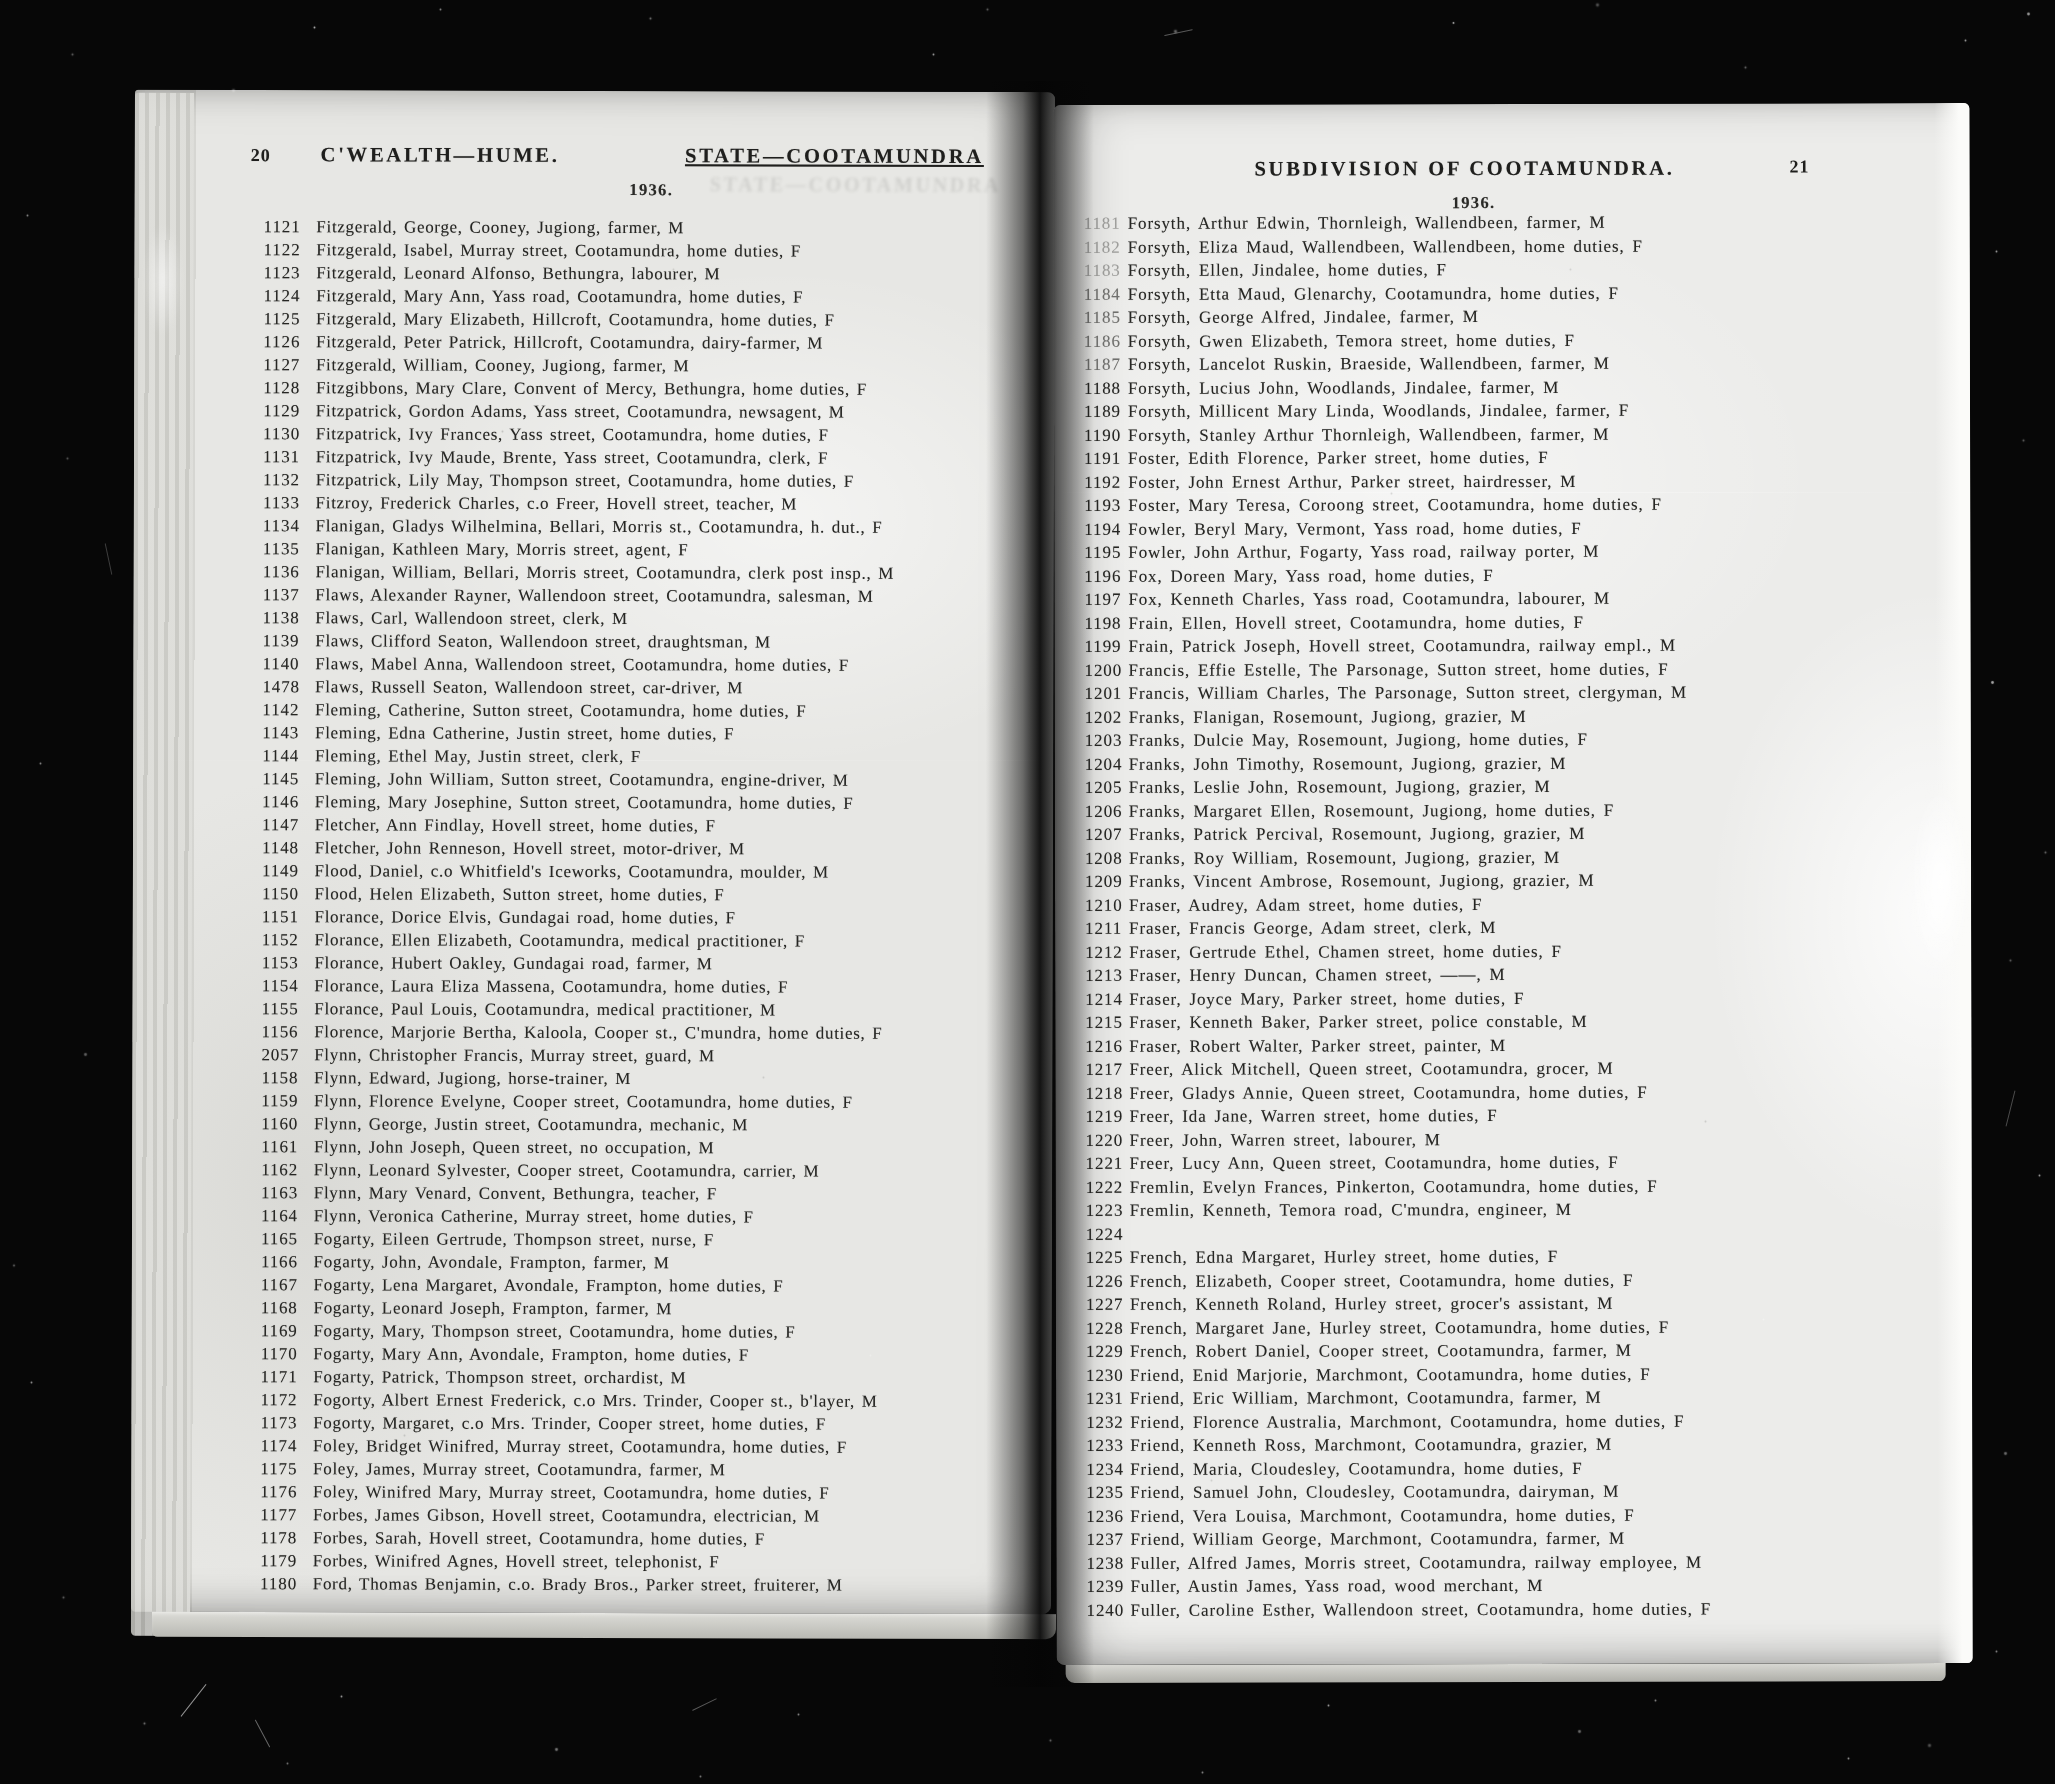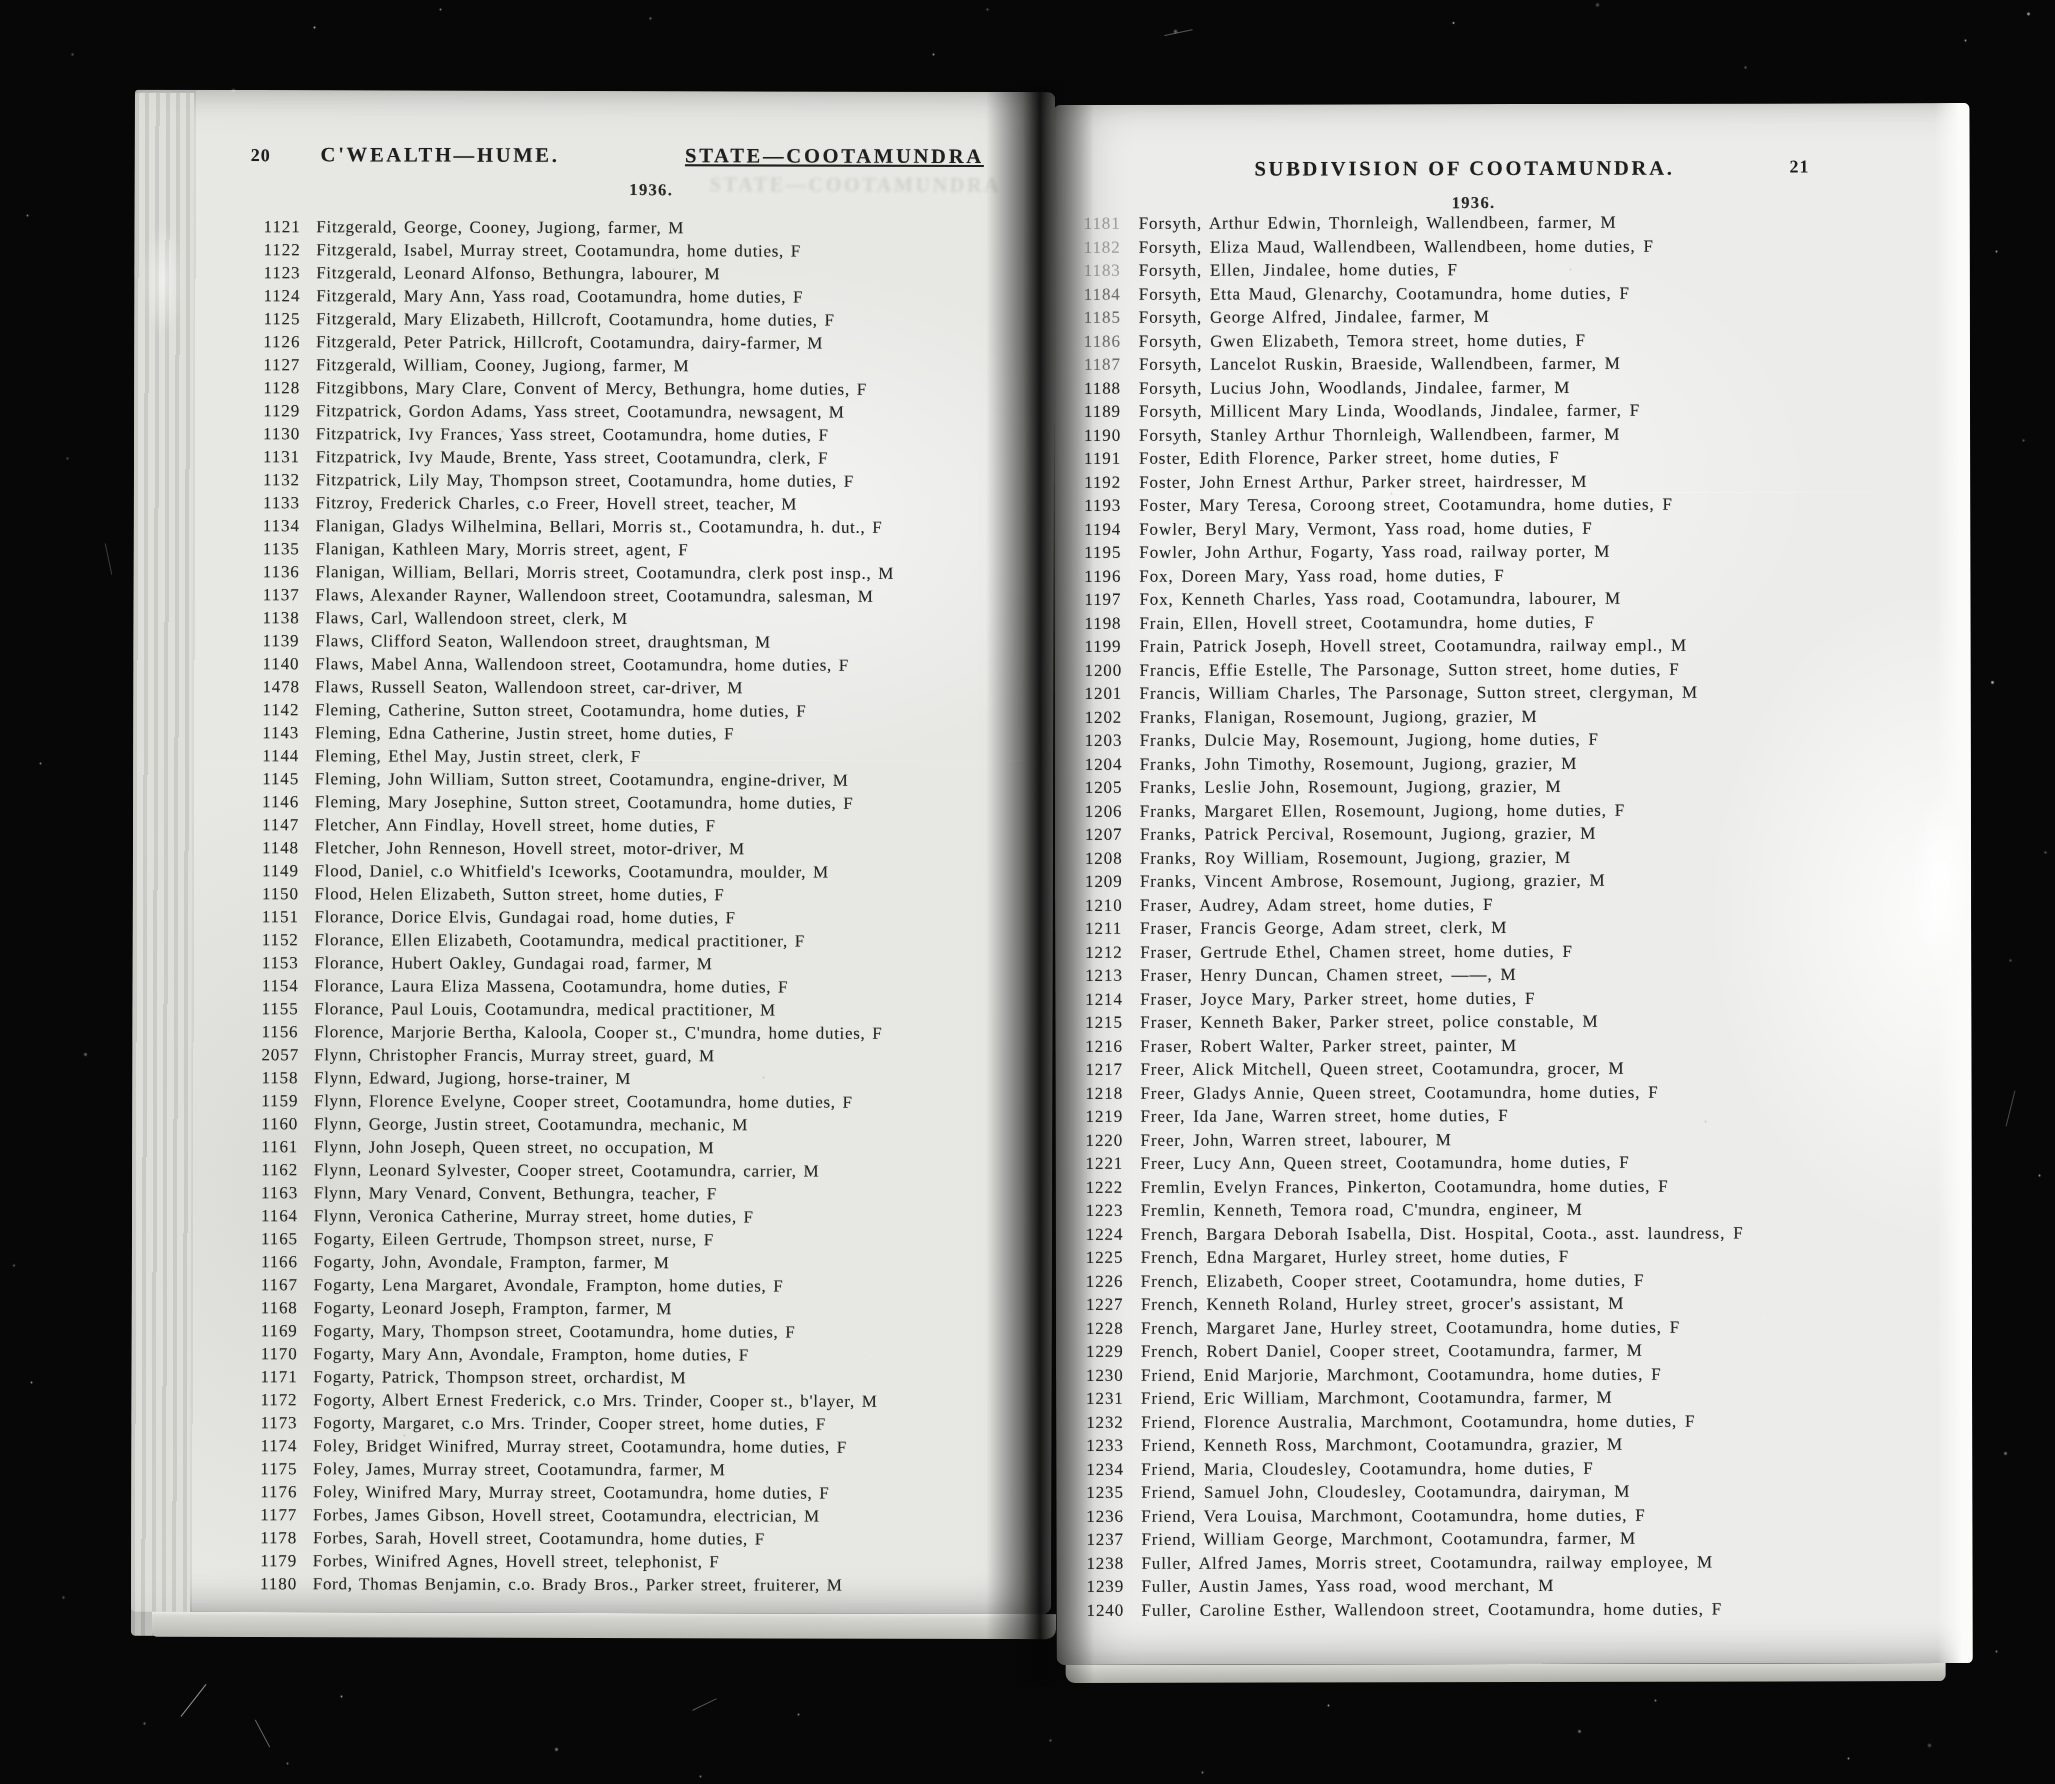--- a/index.html
+++ b/index.html
@@ -103,21 +103,21 @@
     font-weight:700;font-size:20px;letter-spacing:2.7px;color:#3a3a36;
     opacity:.13;filter:blur(1.8px);transform:skewX(-2deg);
     pointer-events:none;
   }
   .rows{position:absolute;font-size:17px;color:#262623;text-shadow:0 0 0.9px rgba(30,30,30,.32);}
   .rows-left{top:125px;left:129px;right:13.5px;line-height:23px;}
   .rows-right{top:107px;left:30px;right:13.5px;line-height:23.5px;}
   .row{display:flex;white-space:nowrap;}
   .num{width:41px;flex:none;letter-spacing:0.9px;}
   .txt{margin-left:11.7px;letter-spacing:0.7px;word-spacing:1.8px;}
-  .rows-right .txt{margin-left:14px;letter-spacing:0.9px;word-spacing:2.7px;text-align:center;}
+  .rows-right .txt{margin-left:3px;letter-spacing:0.9px;word-spacing:2.7px;text-align:center;}
   
   .rows-right .row:nth-child(-n+3) .num{opacity:.38;}
   .rows-right .row:nth-child(n+4):nth-child(-n+7) .num{opacity:.62;}
   
   .speck-layer{position:absolute;left:0;top:0;width:1.3px;height:1.3px;border-radius:50%;z-index:30;pointer-events:none;background:transparent;}
   #film-specks{box-shadow:
     314px 27px 0.9px 0.4px rgba(255,255,255,.8),650px 18px 1.3px 0.4px rgba(255,255,255,.6),
     933px 54px 0.9px 0.4px rgba(255,255,255,.7),1175px 31px 1.8px 0.9px rgba(255,255,255,.5),
     1453px 22.4px 0.9px 0.4px rgba(255,255,255,.8),1745px 67px 1.3px 0.4px rgba(255,255,255,.55),
     1965px 40px 0.9px 0.4px rgba(255,255,255,.7),2028px 13.5px 0.9px 0.9px rgba(255,255,255,.6),
@@ -592,21 +592,20 @@
           <div class="row">
     <span class="num">1222</span>
     <span class="txt">Fremlin, Evelyn Frances, Pinkerton, Cootamundra, home duties, F</span>
   </div>
           <div class="row">
     <span class="num">1223</span>
     <span class="txt">Fremlin, Kenneth, Temora road, C'mundra, engineer, M</span>
   </div>
           <div class="row">
     <span class="num">1224</span>
-    <span class="txt">French, Bargara Deborah Isabella, Dist. Hospital, Coota., asst. laundress, F</span>
   </div>
           <div class="row">
     <span class="num">1225</span>
     <span class="txt">French, Edna Margaret, Hurley street, home duties, F</span>
   </div>
           <div class="row">
     <span class="num">1226</span>
     <span class="txt">French, Elizabeth, Cooper street, Cootamundra, home duties, F</span>
   </div>
           <div class="row">

